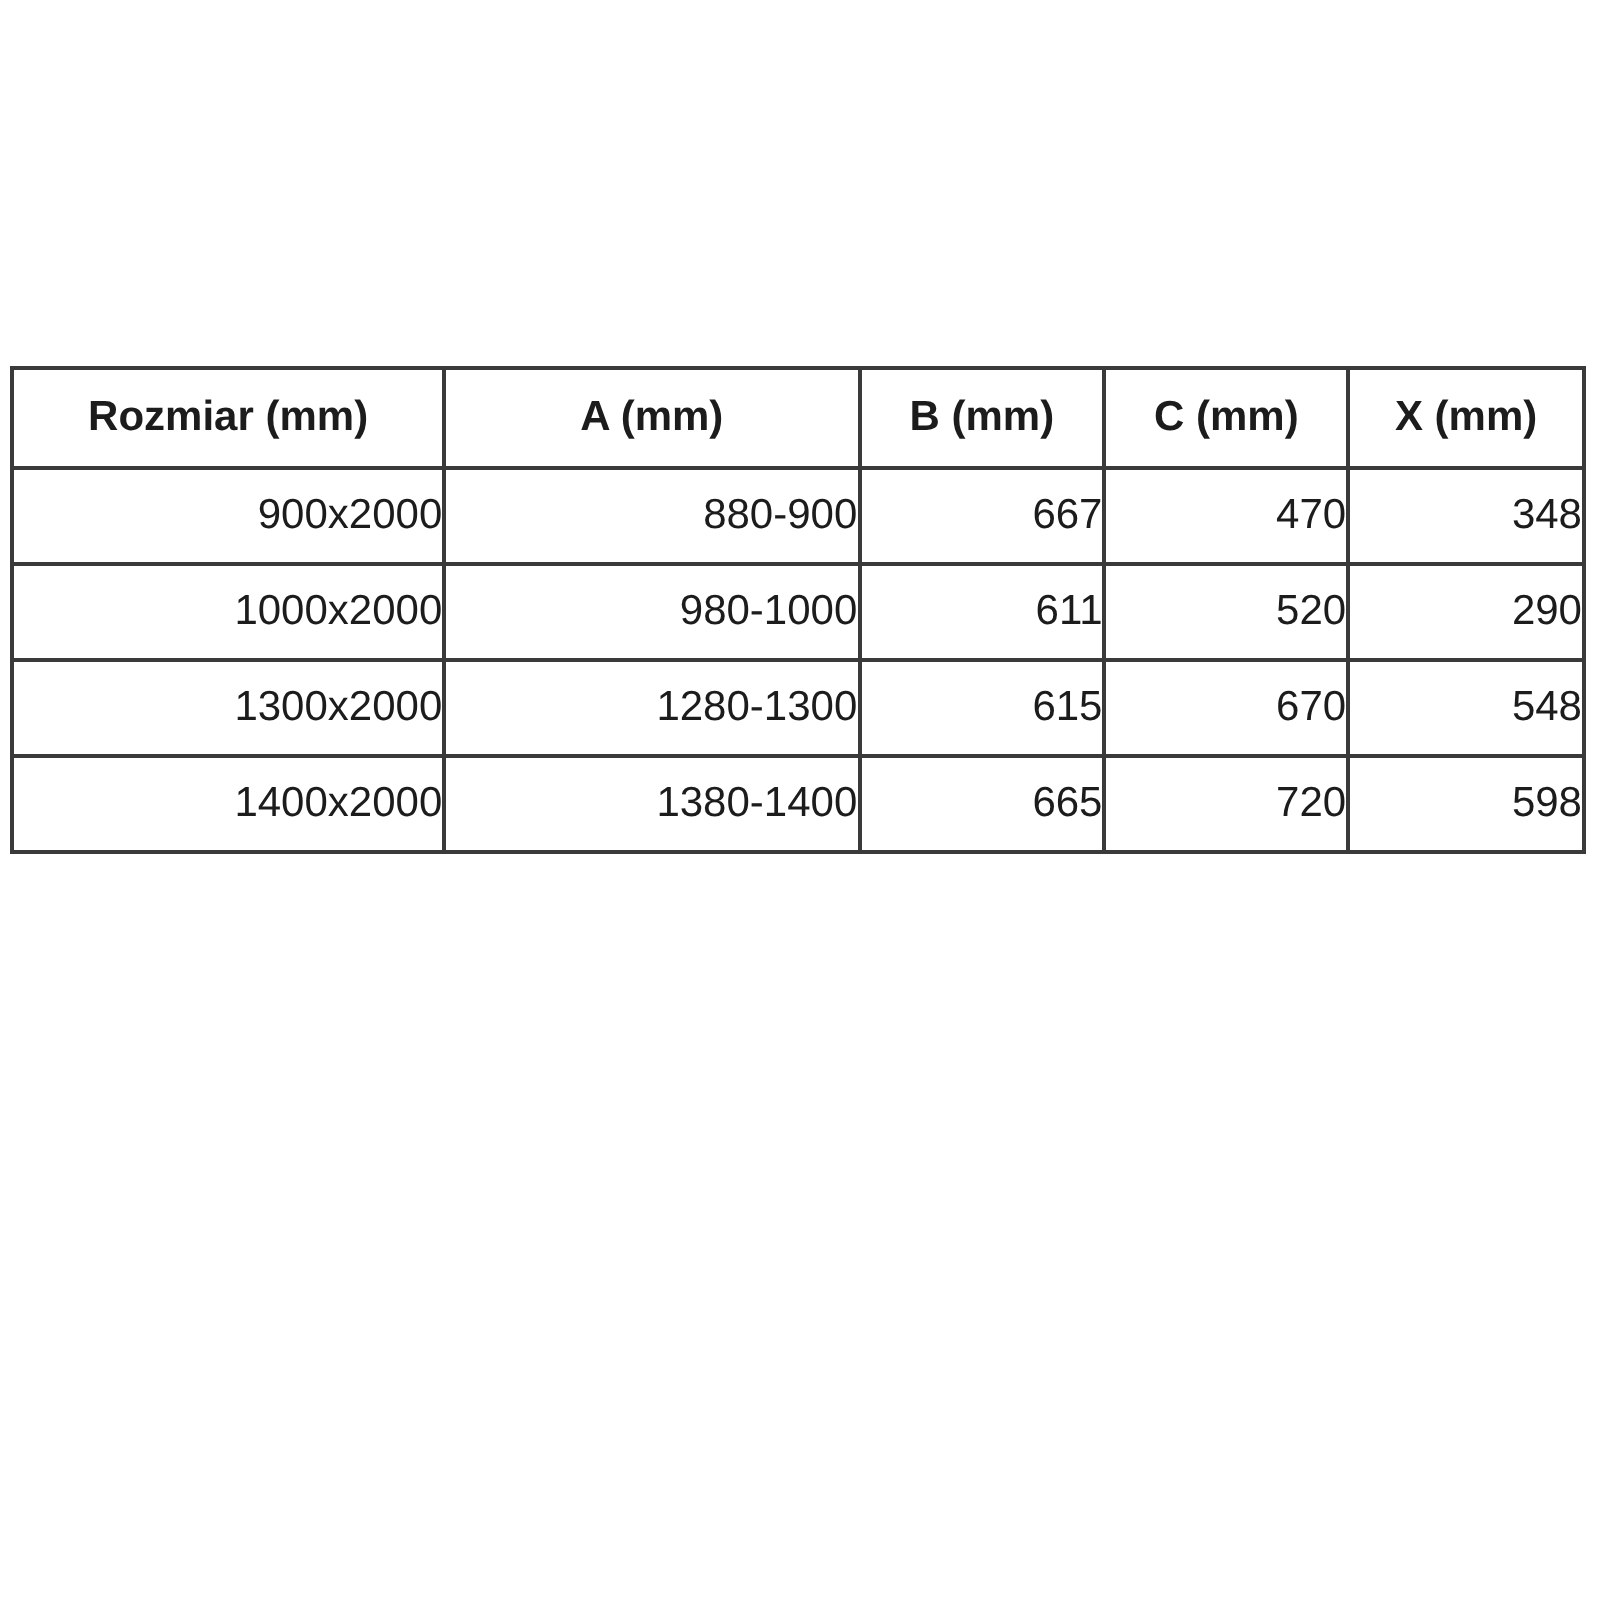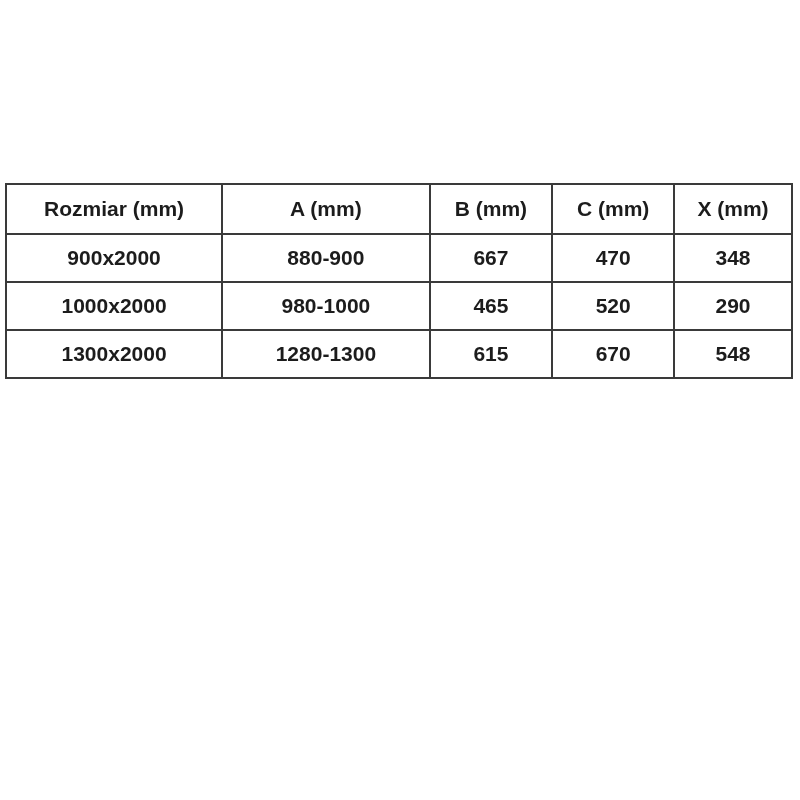--- a/index.html
+++ b/index.html
@@ -40,21 +40,22 @@
     white-space: nowrap;
   }
   table.size-table th {
     height: 48px;
     font-size: 21px;
     font-weight: bold;
   }
   table.size-table td {
     height: 46px;
     font-size: 21px;
-    font-weight: bold;
+    font-weight: normal;
+    text-align: right;
   }
 </style>
 </head>
 <body>
 
 <div class="canvas">
   <div class="size-table-wrap">
     <table class="size-table">
       <colgroup>
           <col style="width: 27.5%;">
@@ -76,27 +77,34 @@
           <tr>
             <td>900x2000</td>
             <td>880-900</td>
             <td>667</td>
             <td>470</td>
             <td>348</td>
           </tr>
           <tr>
             <td>1000x2000</td>
             <td>980-1000</td>
-            <td>465</td>
+            <td>611</td>
             <td>520</td>
             <td>290</td>
           </tr>
           <tr>
             <td>1300x2000</td>
             <td>1280-1300</td>
             <td>615</td>
             <td>670</td>
             <td>548</td>
           </tr>
+          <tr>
+            <td>1400x2000</td>
+            <td>1380-1400</td>
+            <td>665</td>
+            <td>720</td>
+            <td>598</td>
+          </tr>
         </tbody>
     </table>
   </div>
 </div>
 
 </body></html>

